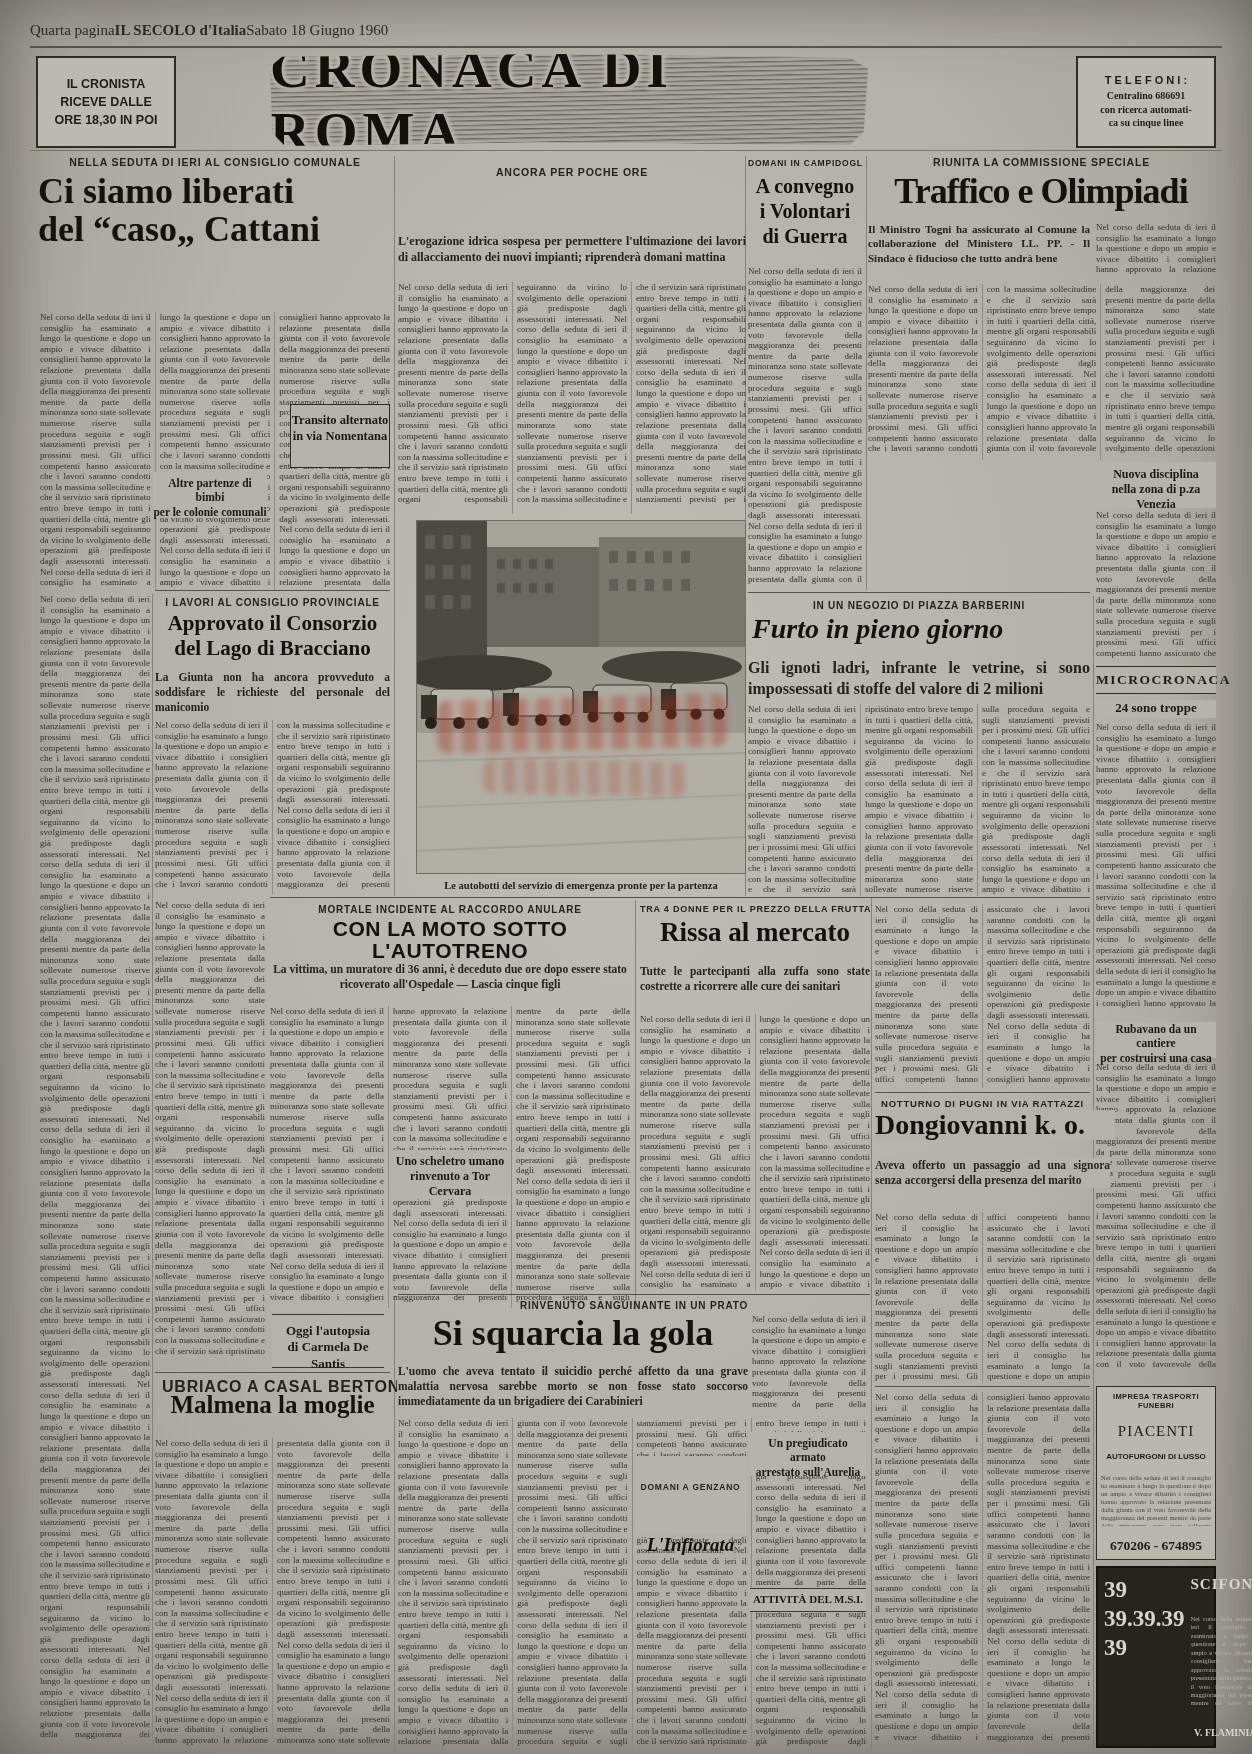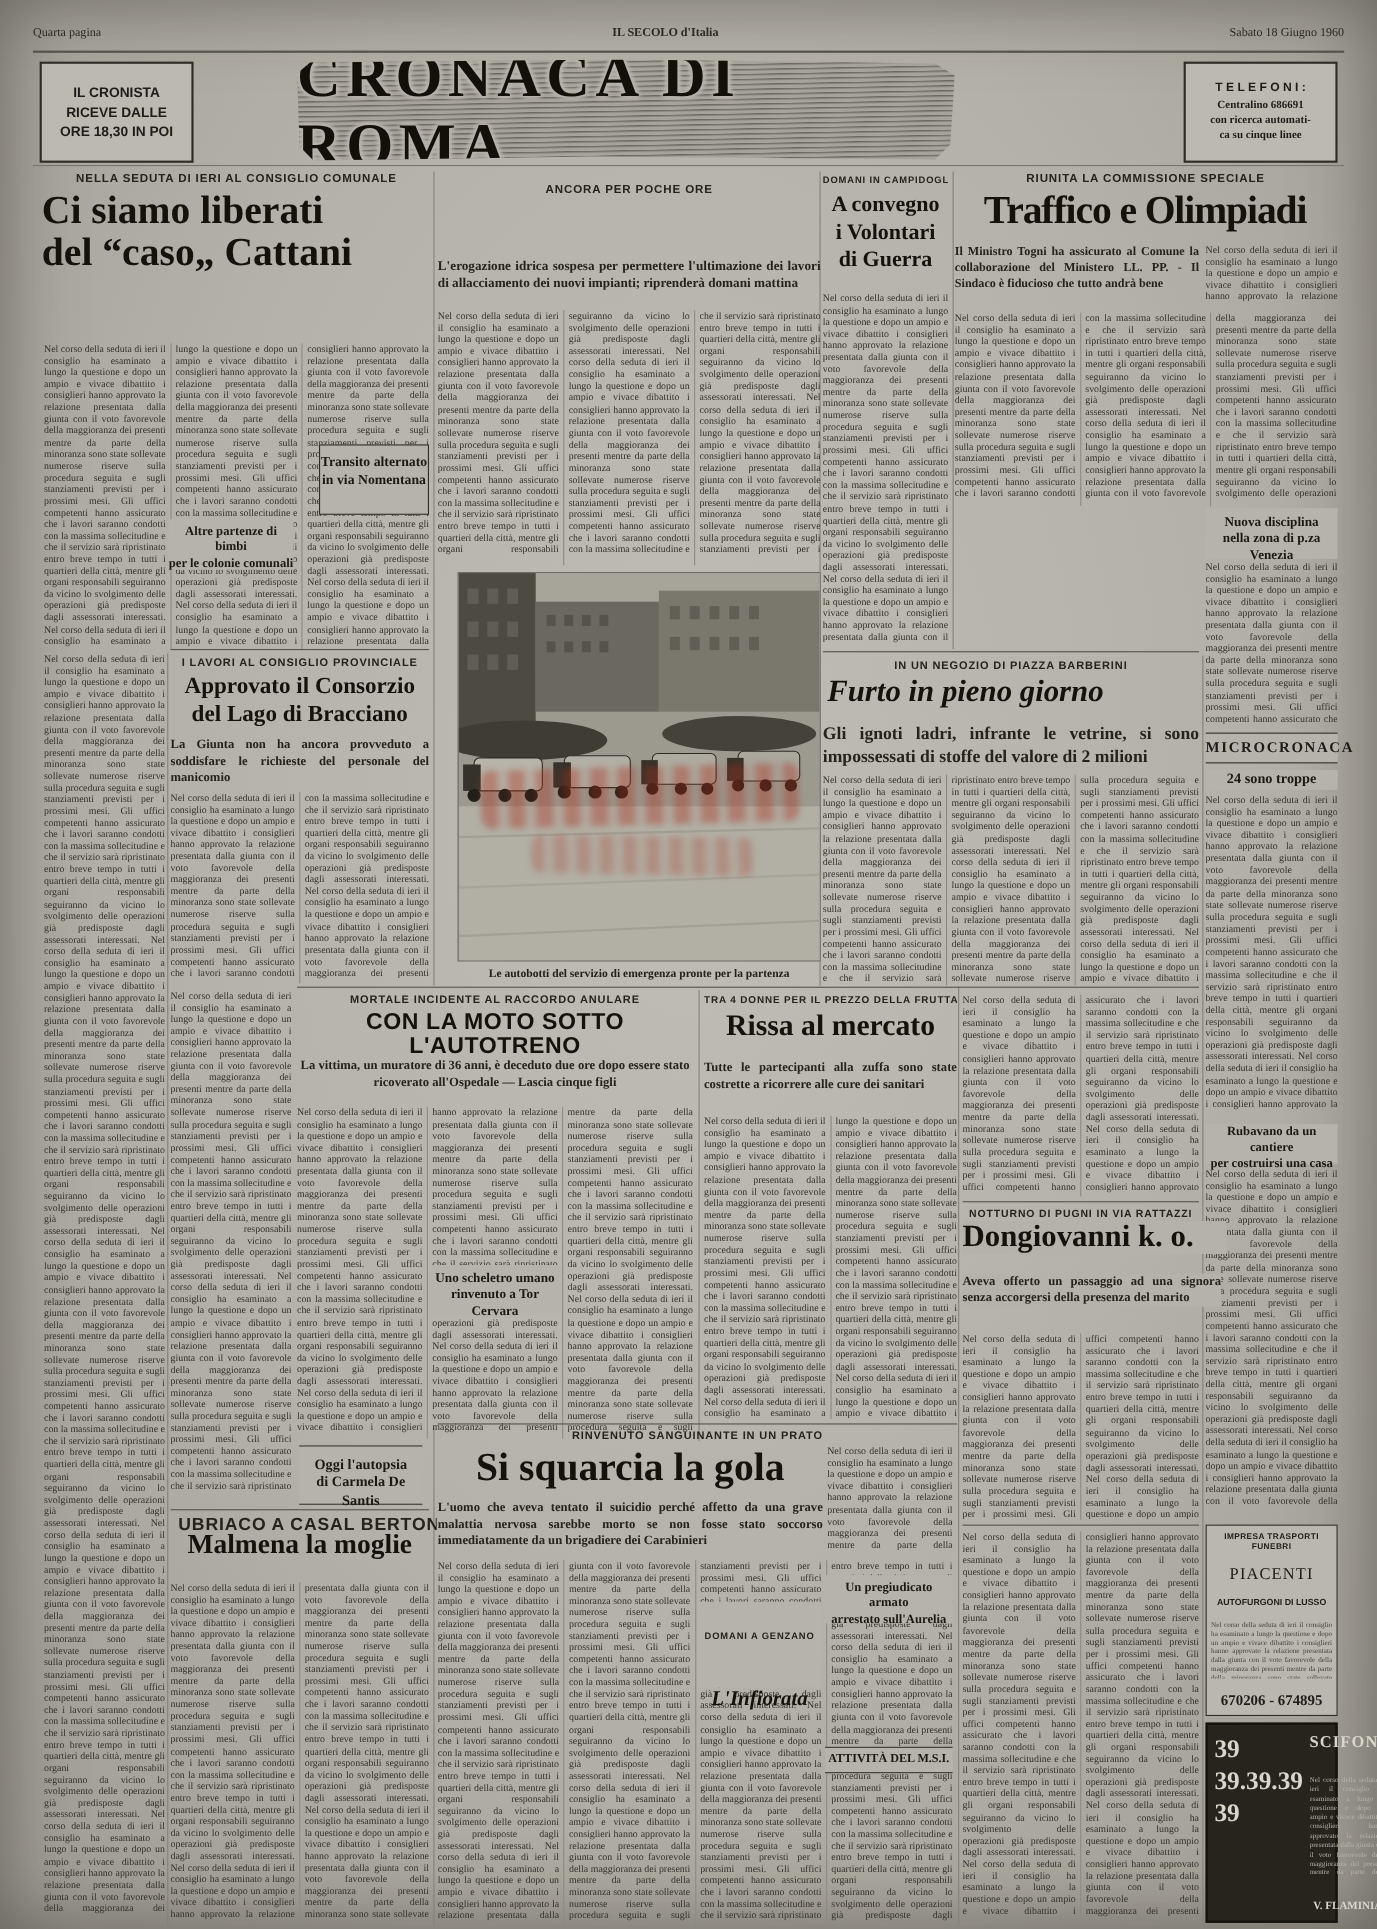--- a/index.html
+++ b/index.html
@@ -5,21 +5,21 @@
   *{margin:0;padding:0;box-sizing:border-box}
   html,body{background:#8e8b84}
   .page{position:relative;width:1252px;height:1754px;margin:0 auto;overflow:hidden;
     background:radial-gradient(ellipse at 50% 42%, #c0bdb4 0%, #b4b1a8 55%, #9f9c93 100%);
     box-shadow:inset 0 0 70px rgba(40,38,30,.5);
     font-family:"Liberation Serif",serif;color:#1d1c18}
   .abs{position:absolute}
   .c{text-align:center}
   .bold{font-weight:700}
   .multiline{white-space:pre-line}
-  .topbar{display:flex;justify-content:space-between;align-items:center;font-size:11px;color:#2a2922}
+  .topbar{display:flex;align-items:center;font-size:15px;color:#2a2922}
   .hrule{background:#55534b;height:1px}
   .vrule{background:#84817a;width:1px}
   .infobox{border:2px solid #2e2c26;background:#bcb9b0;display:flex;flex-direction:column;justify-content:center;padding:4px;text-align:center}
   .infobox .bx1{font-family:"Liberation Sans",sans-serif;font-weight:700;font-size:12.5px;line-height:1.45}
   .infobox .bx2{font-family:"Liberation Sans",sans-serif;font-weight:700;font-size:11px;margin-bottom:3px}
   .infobox .bx3{font-size:10px;line-height:1.35;font-weight:700}
   .banner{display:flex;align-items:center;justify-content:center;
     background:repeating-linear-gradient(179deg,#a6a39a 0 2px,#6a675e 2.5px,#a6a39a 4.5px);
     clip-path:polygon(0% 14%,2% 3%,50% 0%,97% 4%,100% 16%,99.3% 84%,97% 99%,45% 96%,2.5% 100%,.4% 86%)}
   .banner h1{font-size:55px;font-weight:700;letter-spacing:5px;color:#121008;

